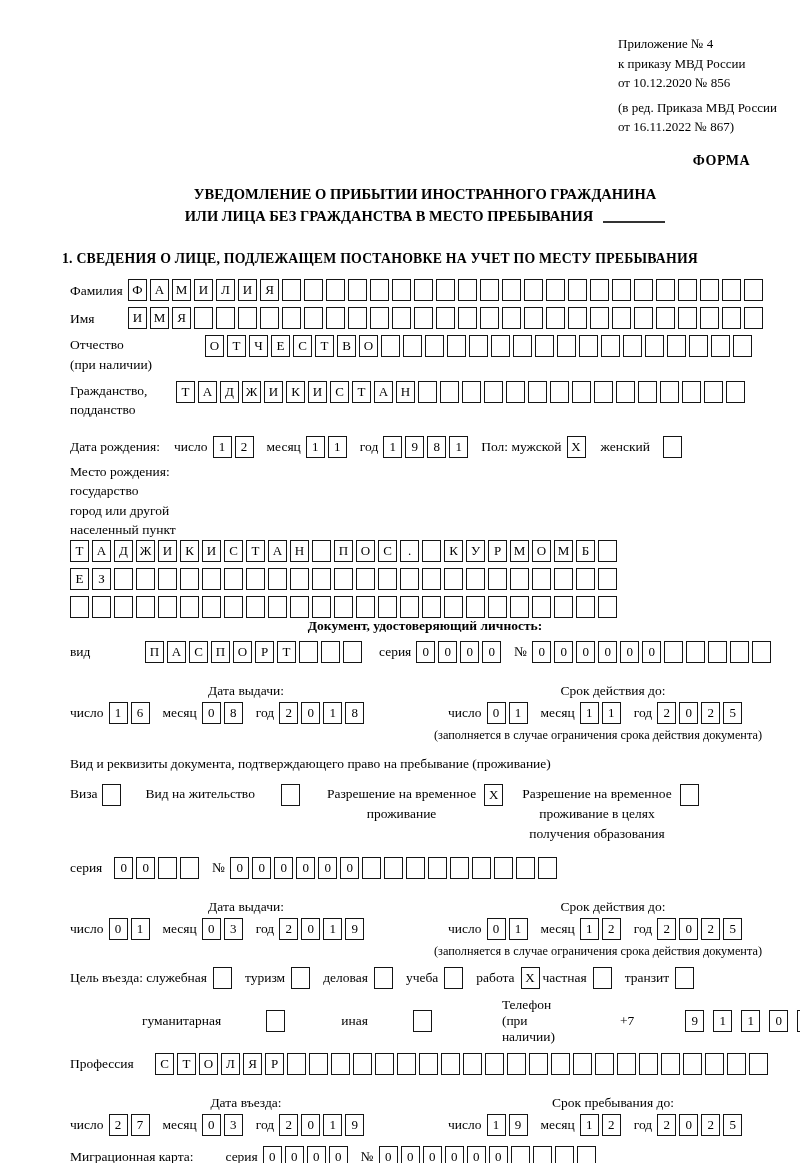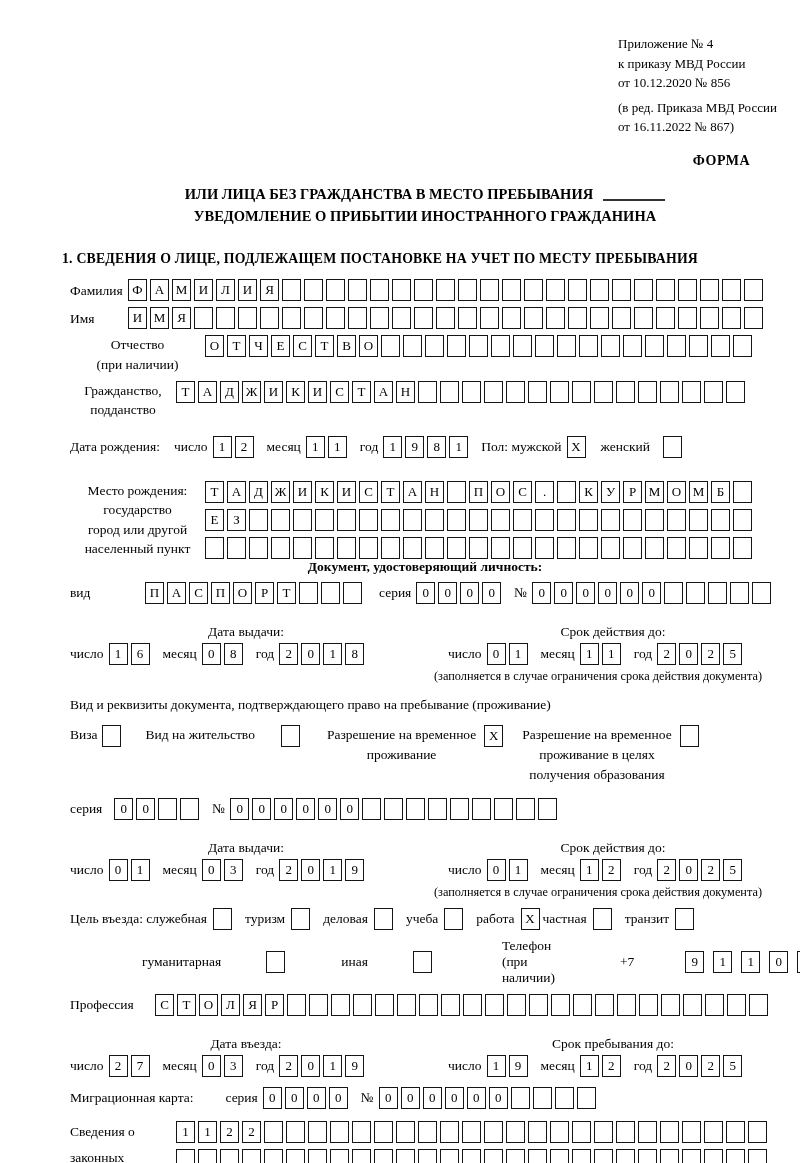--- a/index.html
+++ b/index.html
@@ -14,21 +14,21 @@
   .hdr { margin-left:548px; font-size:13px; line-height:1.5; white-space:nowrap; }
   .hdr .gap { height:5px; }
   .forma { text-align:right; padding-right:30px; font-weight:bold; font-size:14px; margin-top:16px; letter-spacing:.5px; }
 
   .title { text-align:center; font-weight:bold; font-size:14.5px; margin-top:14px; line-height:1.55; }
   .title-underline { display:inline-block; width:62px; border-bottom:2px solid #333; margin-left:10px; transform:translateY(2px); }
 
   .sec-heading { font-weight:bold; font-size:13.8px; margin:24px 0 12px -8px; letter-spacing:.2px; }
 
   .row { display:flex; align-items:center; margin-top:6px; }
-  .row.top { align-items:flex-start;text-align:center; }
+  .row.top { align-items:flex-start; }
   .lbl { flex:none; line-height:1.45; }
   .cells { display:flex; flex:none; }
   .cell {
     width:19px; height:22px; border:1.6px solid #151515; margin-right:3px;
     display:flex; align-items:center; justify-content:center;
     font-size:13px; flex:none; background:#fff;
   }
   .stack > .cells { margin-bottom:6px; }
   .stack > .cells:last-child { margin-bottom:0; }
 
@@ -74,22 +74,22 @@
     <div>к приказу МВД России</div>
     <div>от 10.12.2020 № 856</div>
     <div class="gap"></div>
     <div>(в ред. Приказа МВД России</div>
     <div>от 16.11.2022 № 867)</div>
   </div>
 
   <div class="forma">ФОРМА</div>
 
   <div class="title">
+    <div>УВЕДОМЛЕНИЕ О ПРИБЫТИИ ИНОСТРАННОГО ГРАЖДАНИНА</div>
     <div><span>ИЛИ ЛИЦА БЕЗ ГРАЖДАНСТВА В МЕСТО ПРЕБЫВАНИЯ</span><span class="title-underline"></span></div>
-    <div>УВЕДОМЛЕНИЕ О ПРИБЫТИИ ИНОСТРАННОГО ГРАЖДАНИНА</div>
   </div>
 
   <div class="sec-heading">1. СВЕДЕНИЯ О ЛИЦЕ, ПОДЛЕЖАЩЕМ ПОСТАНОВКЕ НА УЧЕТ ПО МЕСТУ ПРЕБЫВАНИЯ</div>
 
   <div class="row">
     <span class="lbl w58">Фамилия</span>
     <span class="cells">
         <span class="cell">Ф</span>
         <span class="cell">А</span>
         <span class="cell">М</span>
@@ -244,21 +244,21 @@
         <span class="cell">9</span>
         <span class="cell">8</span>
         <span class="cell">1</span>
       </span>
     <span class="inline-lbl">Пол: мужской</span>
     <span class="cell">X</span>
     <span class="inline-lbl" style="margin-left:12px;">женский</span>
     <span class="cell" style="margin-left:8px;"></span>
   </div>
 
-  <div class="row top" style="margin-top:23px;">
+  <div class="row top" style="margin-top:4px;flex-direction:column;">
     <span class="lbl w135">
       <div>Место рождения:</div>
       <div>государство</div>
       <div>город или другой</div>
       <div>населенный пункт</div>
     </span>
     <span class="stack">
       <span class="cells">
           <span class="cell">Т</span>
           <span class="cell">А</span>

